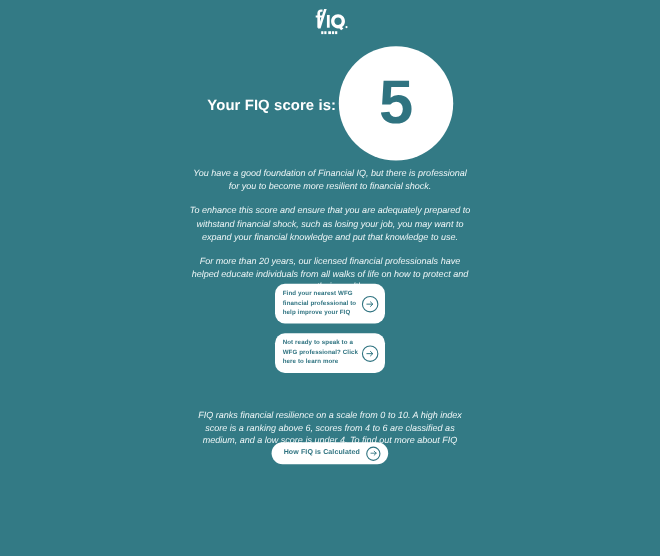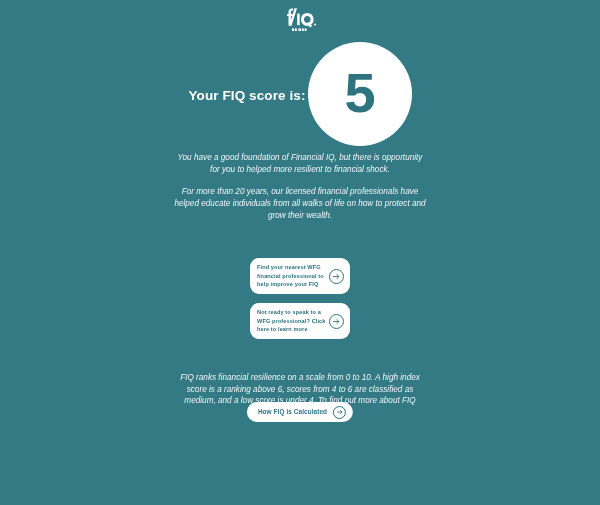--- a/index.html
+++ b/index.html
@@ -186,21 +186,22 @@
 </div>
 
 <div class="score-row">
   <div class="score-label">Your FIQ score is:</div>
   <div class="score-circle">
     <div class="score-value">5</div>
   </div>
 </div>
 
 <div class="copy" id="intro-copy">
-  <p>You have a good foundation of Financial IQ, but there is opportunity for you to helped more resilient to financial shock.</p>
+  <p>You have a good foundation of Financial IQ, but there is professional for you to become more resilient to financial shock.</p>
+  <p>To enhance this score and ensure that you are adequately prepared to withstand financial shock, such as losing your job, you may want to expand your financial knowledge and put that knowledge to use.</p>
   <p>For more than 20 years, our licensed financial professionals have helped educate individuals from all walks of life on how to protect and grow their wealth.</p>
 </div>
 
 <div class="btn-stack">
 
   <div class="pill">
     <span class="pill-label">Find your nearest WFG financial professional to help improve your FIQ</span>
     <span class="arrow-circle">
       <svg width="9" height="9" viewBox="0 0 12 12">
         <path d="M2 6 H9" stroke="#2f7380" stroke-width="1.2" fill="none" stroke-linecap="round"></path>

